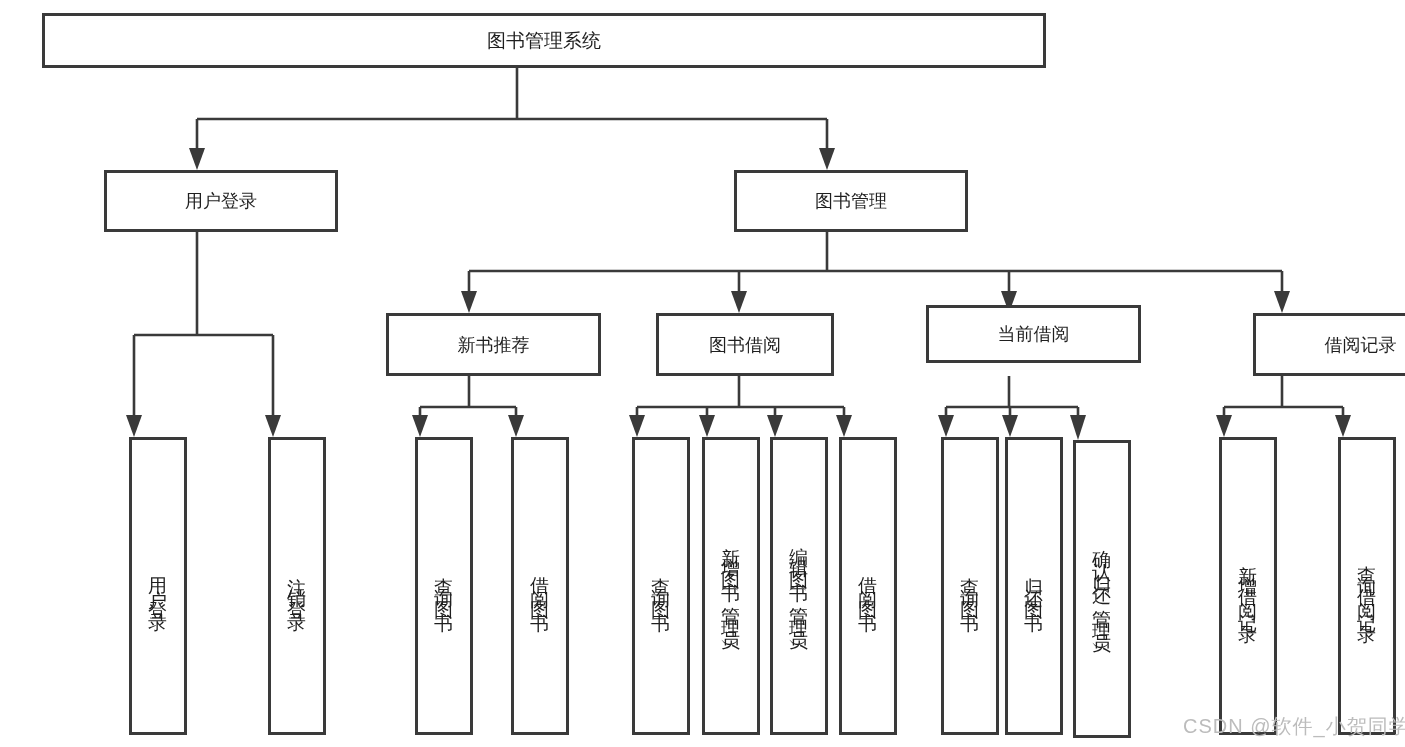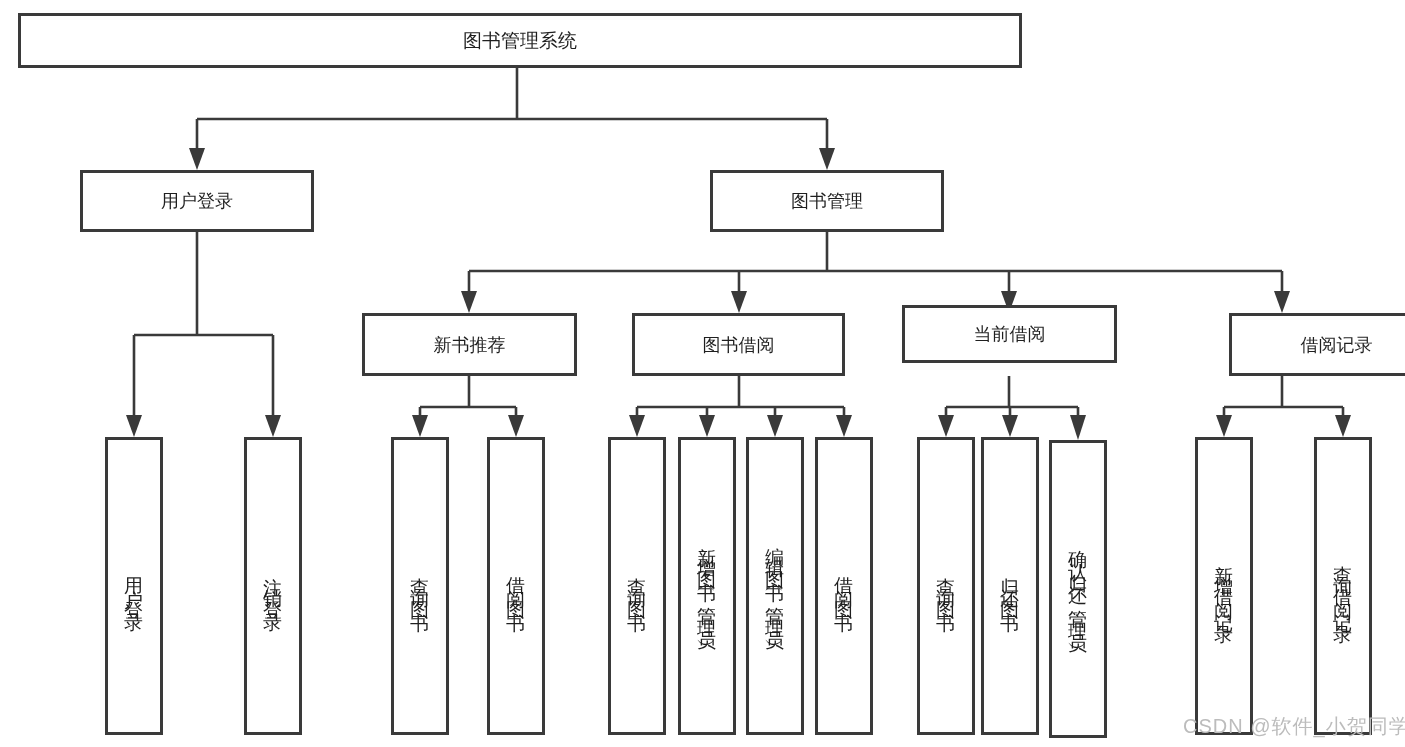--- a/index.html
+++ b/index.html
@@ -4,21 +4,21 @@
 <style>
   html,body{margin:0;padding:0;background:#ffffff;}
   #stage{
     position:relative;width:1405px;height:747px;background:#ffffff;overflow:hidden;
     font-family:"Liberation Sans","DejaVu Sans",sans-serif;color:#1f1f1f;
   }
   #wires{position:absolute;left:0;top:0;width:1405px;height:747px;}
   .node{
     position:absolute;box-sizing:border-box;border:3px solid #3a3a3a;background:#ffffff;
     display:flex;align-items:center;justify-content:center;text-align:center;
-    font-size:18px;color:#1f1f1f;
+    font-size:18px;color:#1f1f1f;margin-left:24px;
   }
   .node.root{font-size:19px;}
   .node.v{
     writing-mode:vertical-rl;text-orientation:mixed;
     font-size:19px;letter-spacing:12px;line-height:1;
     padding:4px 0;
   }
   #watermark{
     position:absolute;left:1183px;top:713px;
     font-size:20px;color:#bcbcbc;letter-spacing:1px;white-space:nowrap;
@@ -79,21 +79,21 @@
   <div class="node" style="left:80px;top:170px;width:234px;height:62px">
     <span>用户登录</span>
   </div>
   <div class="node" style="left:362px;top:313px;width:215px;height:63px">
     <span>新书推荐</span>
   </div>
 
   <div class="node" style="left:710px;top:170px;width:234px;height:62px">
     <span>图书管理</span>
   </div>
-  <div class="node" style="left:632px;top:313px;width:213px;height:63px">
+  <div class="node" style="left:632px;top:313px;width:178px;height:63px">
     <span>图书借阅</span>
   </div>
   <div class="node" style="left:902px;top:305px;width:215px;height:58px">
     <span>当前借阅</span>
   </div>
   <div class="node" style="left:1229px;top:313px;width:215px;height:63px">
     <span>借阅记录</span>
   </div>
 
   <div class="node v" style="left:105px;top:437px;width:58px;height:298px">

